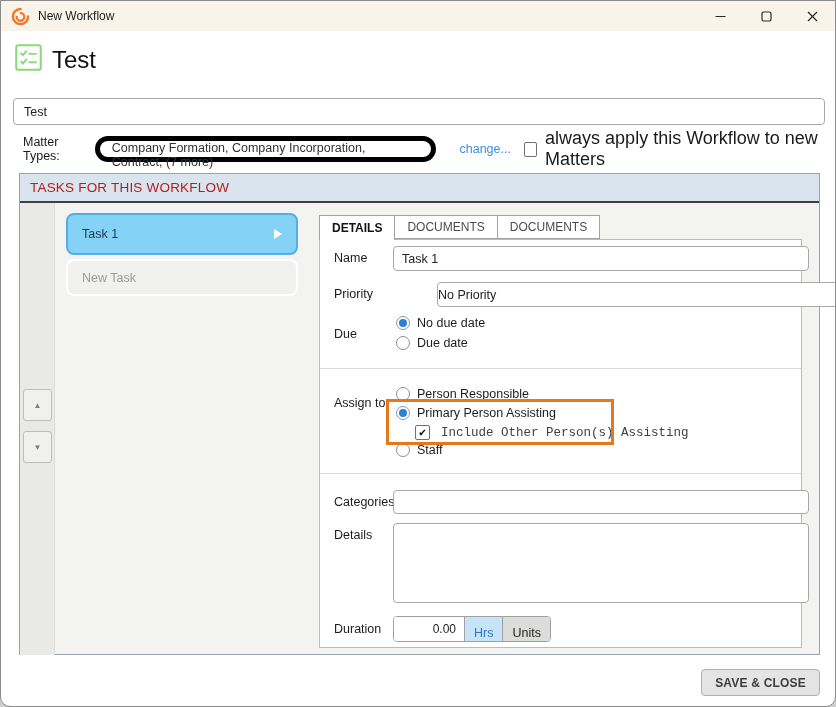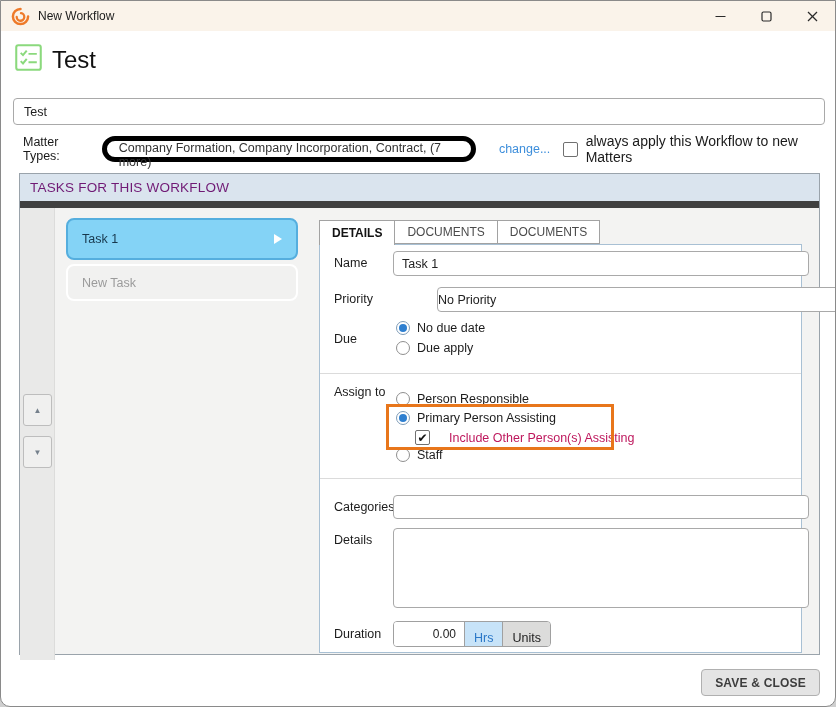--- a/index.html
+++ b/index.html
@@ -27,27 +27,27 @@
   
   .matter-row { position:absolute; top:134px; left:22px; height:28px; display:flex; align-items:center; }
   .mt-label { font-size:12.5px; color:#1a1a1a; margin-right:7px; }
   .mt-pill { border:5px solid #000000; border-radius:13px; height:26px; display:flex; align-items:flex-start;
     padding:0 12px; font-size:12.5px; color:#333; box-sizing:border-box; background:#fff; cursor:default; }
   .mt-change { color:#3d8edb; font-size:12.5px; margin-left:23px; text-decoration:none; cursor:pointer; }
   .checkbox { width:15px; height:15px; border:1px solid #707070; border-radius:2px; background:#fff;
     box-sizing:border-box; display:flex; align-items:center; justify-content:center; font-size:12px; color:#111; }
   .checkbox.mt { margin-left:13px; }
   .checkbox.checked::after { content:"\2714"; line-height:1; }
-  .mt-always { font-size:14px; margin-left:8px; color:#1a1a1a; }
+  .mt-always { font-size:18px; margin-left:8px; color:#1a1a1a; }
 
   
   .tasks-region { position:absolute; left:18px; top:172px; width:801px; height:482px; box-sizing:border-box;
     border:1px solid #9aa3ab; background:#f3f3f2; }
-  .tasks-header { height:27px; background:#dae4ee; border-bottom:7px solid #404040; display:flex;
-    align-items:center; padding-left:10px; font-size:13.5px; color:#701a75; letter-spacing:0.2px; }
+  .tasks-header { height:27px; background:#dae4ee; border-bottom:2px solid #404040; display:flex;
+    align-items:center; padding-left:10px; font-size:13.5px; color:#b91c1c; letter-spacing:0.2px; }
   .tasks-body { position:relative; height:452px; }
   .reorder-strip { position:absolute; left:0; top:0; bottom:0; width:34px; background:#e9e9e8; border-right:1px solid #dcdcdb; }
   .arrow-btn { position:absolute; left:3px; width:29px; height:32px; border:1px solid #bdbdbd; border-radius:3px;
     background:#f0f0ef; color:#75808c; font-size:8px; display:flex; align-items:center; justify-content:center; cursor:pointer; }
   .arrow-btn.up { top:186px; } .arrow-btn.down { top:228px; }
 
   .task-card { position:absolute; left:46px; width:232px; box-sizing:border-box; border-radius:8px;
     font-size:12.5px; display:flex; align-items:center; padding:0 14px; cursor:pointer; }
   .task-card.selected { top:10px; height:42px; background:#84d3f6; border:2px solid #55aede; color:#17384d; }
   .task-arrow { margin-left:auto; width:0; height:0; border-left:8px solid #fff;
@@ -58,40 +58,40 @@
   .details-panel { position:absolute; left:299px; top:12px; width:483px; }
   .tabs { display:flex; align-items:flex-start; position:relative; z-index:2; }
   .tab { height:24px; box-sizing:border-box; border:1px solid #a2a2a2; margin-right:-1px; background:#fff;
     display:flex; align-items:center; padding:0 12px; font-size:12px; color:#4b4b4b; cursor:pointer; }
   .tab.active { font-weight:bold; color:#141414; height:25px; border-bottom:none; }
   .panel-body { position:relative; margin-top:-1px; height:409px; background:#fff;
     border:1px solid #a8c0d4; box-sizing:border-box; }
 
   .frow-label { position:absolute; left:14px; font-size:12.5px; color:#1c1c1c; }
   .lab-name { top:11px; } .lab-priority { top:47px; } .lab-due { top:87px; }
-  .lab-assign { top:140px;text-align:right; } .lab-categories { top:255px; } .lab-details { top:288px; } .lab-duration { top:382px; }
+  .lab-assign { top:156px;text-align:right; } .lab-categories { top:255px; } .lab-details { top:288px; } .lab-duration { top:382px; }
 
   .tfield { position:absolute; left:73px; width:416px; box-sizing:border-box; border:1px solid #a9a9a9;
     border-radius:4px; padding:0 8px; font-size:12.5px; color:#222; font-family:inherit; background:#fff; outline:none; }
   .name-input { top:6px; height:25px; }
   .priority-box { position:absolute; left:73px; top:42px; width:416px; height:25px; border:1px solid #a9a9a9;
     border-radius:4px; display:flex; align-items:center; padding:0 0; font-size:12.5px; color:#222;
     box-sizing:border-box; background:#fff; cursor:pointer;margin-left:44px; }
   .chev { margin-left:auto; display:flex; align-items:center; }
 
   .radio-row { position:absolute; left:76px; display:flex; align-items:center; gap:7px;
     font-size:12.5px; color:#1c1c1c; cursor:pointer; }
   .radio { width:14px; height:14px; border-radius:50%; border:1px solid #8f8f8f; background:#fff;
     box-sizing:border-box; position:relative; flex:none; }
   .radio.sel { border-color:#7e9cb8; }
   .radio.sel::after { content:""; position:absolute; inset:2px; border-radius:50%; background:#2e7fd0; }
   .row-due1 { top:76px; } .row-due2 { top:96px; }
   .row-assign1 { top:147px; } .row-assign2 { top:166px; } .row-assign3 { top:203px; }
-  .row-include { position:absolute; left:95px; top:185px; display:flex; align-items:center; gap:19px;
-    font-size:12.5px; color:#be185d; cursor:pointer; }
+  .row-include { position:absolute; left:95px; top:185px; display:flex; align-items:center; gap:11px;
+    font-size:12.5px; color:#404040; cursor:pointer;font-family:Liberation Mono, monospace; }
 
   .sep { position:absolute; left:0; right:0; height:1px; background:#dbdbdb; }
   .sep1 { top:128px; } .sep2 { top:233px; }
 
   .cat-input { top:250px; height:24px; }
   .details-area { position:absolute; left:73px; top:283px; width:416px; height:80px; box-sizing:border-box;
     border:1px solid #a9a9a9; border-radius:4px; background:#fff; resize:none; outline:none; font-family:inherit; font-size:12.5px; padding:6px 8px; }
 
   .duration-group { position:absolute; left:73px; top:376px; height:26px; display:flex;
     border:1px solid #a0a0a0; border-radius:4px; overflow:hidden; box-sizing:border-box; background:#fff; }
@@ -208,21 +208,21 @@
             </span>
           </div>
 
           <span class="frow-label lab-due">Due</span>
           <div class="radio-row row-due1">
             <span class="radio sel"></span>
             <span>No due date</span>
           </div>
           <div class="radio-row row-due2">
             <span class="radio"></span>
-            <span>Due apply</span>
+            <span>Due date</span>
           </div>
 
           <div class="sep sep1"></div>
 
           <span class="frow-label lab-assign">Assign to</span>
           <div class="radio-row row-assign1">
             <span class="radio"></span>
             <span>Person Responsible</span>
           </div>
           <div class="radio-row row-assign2">

